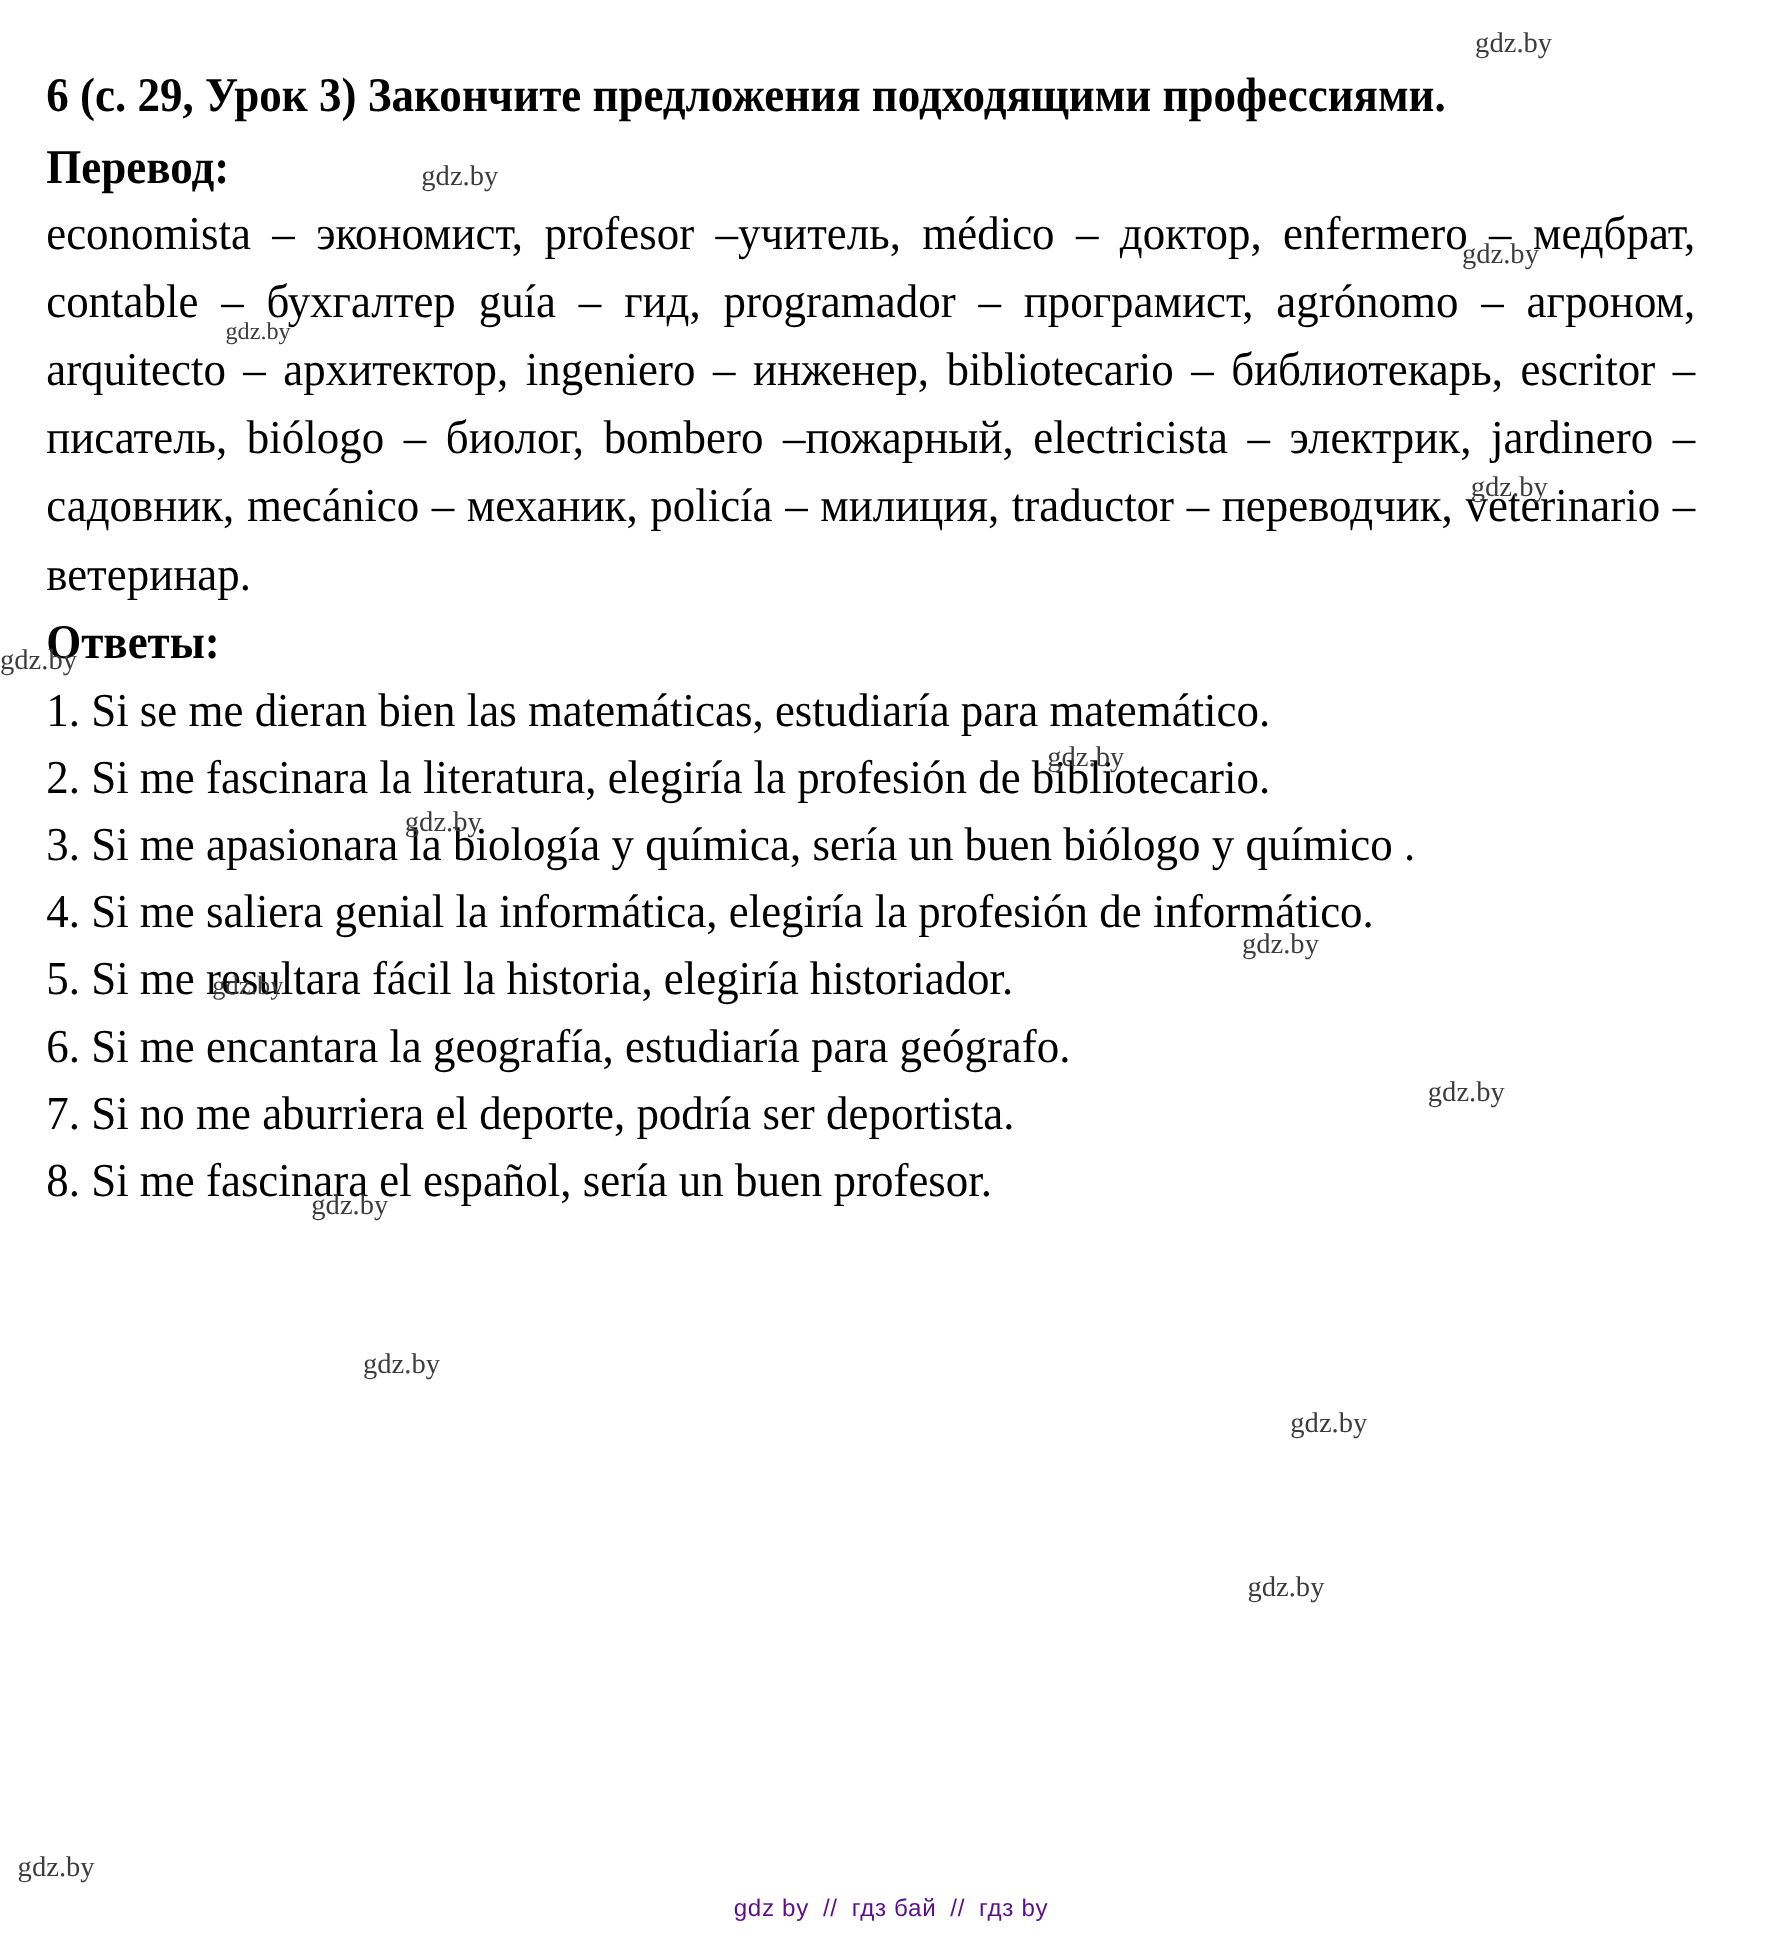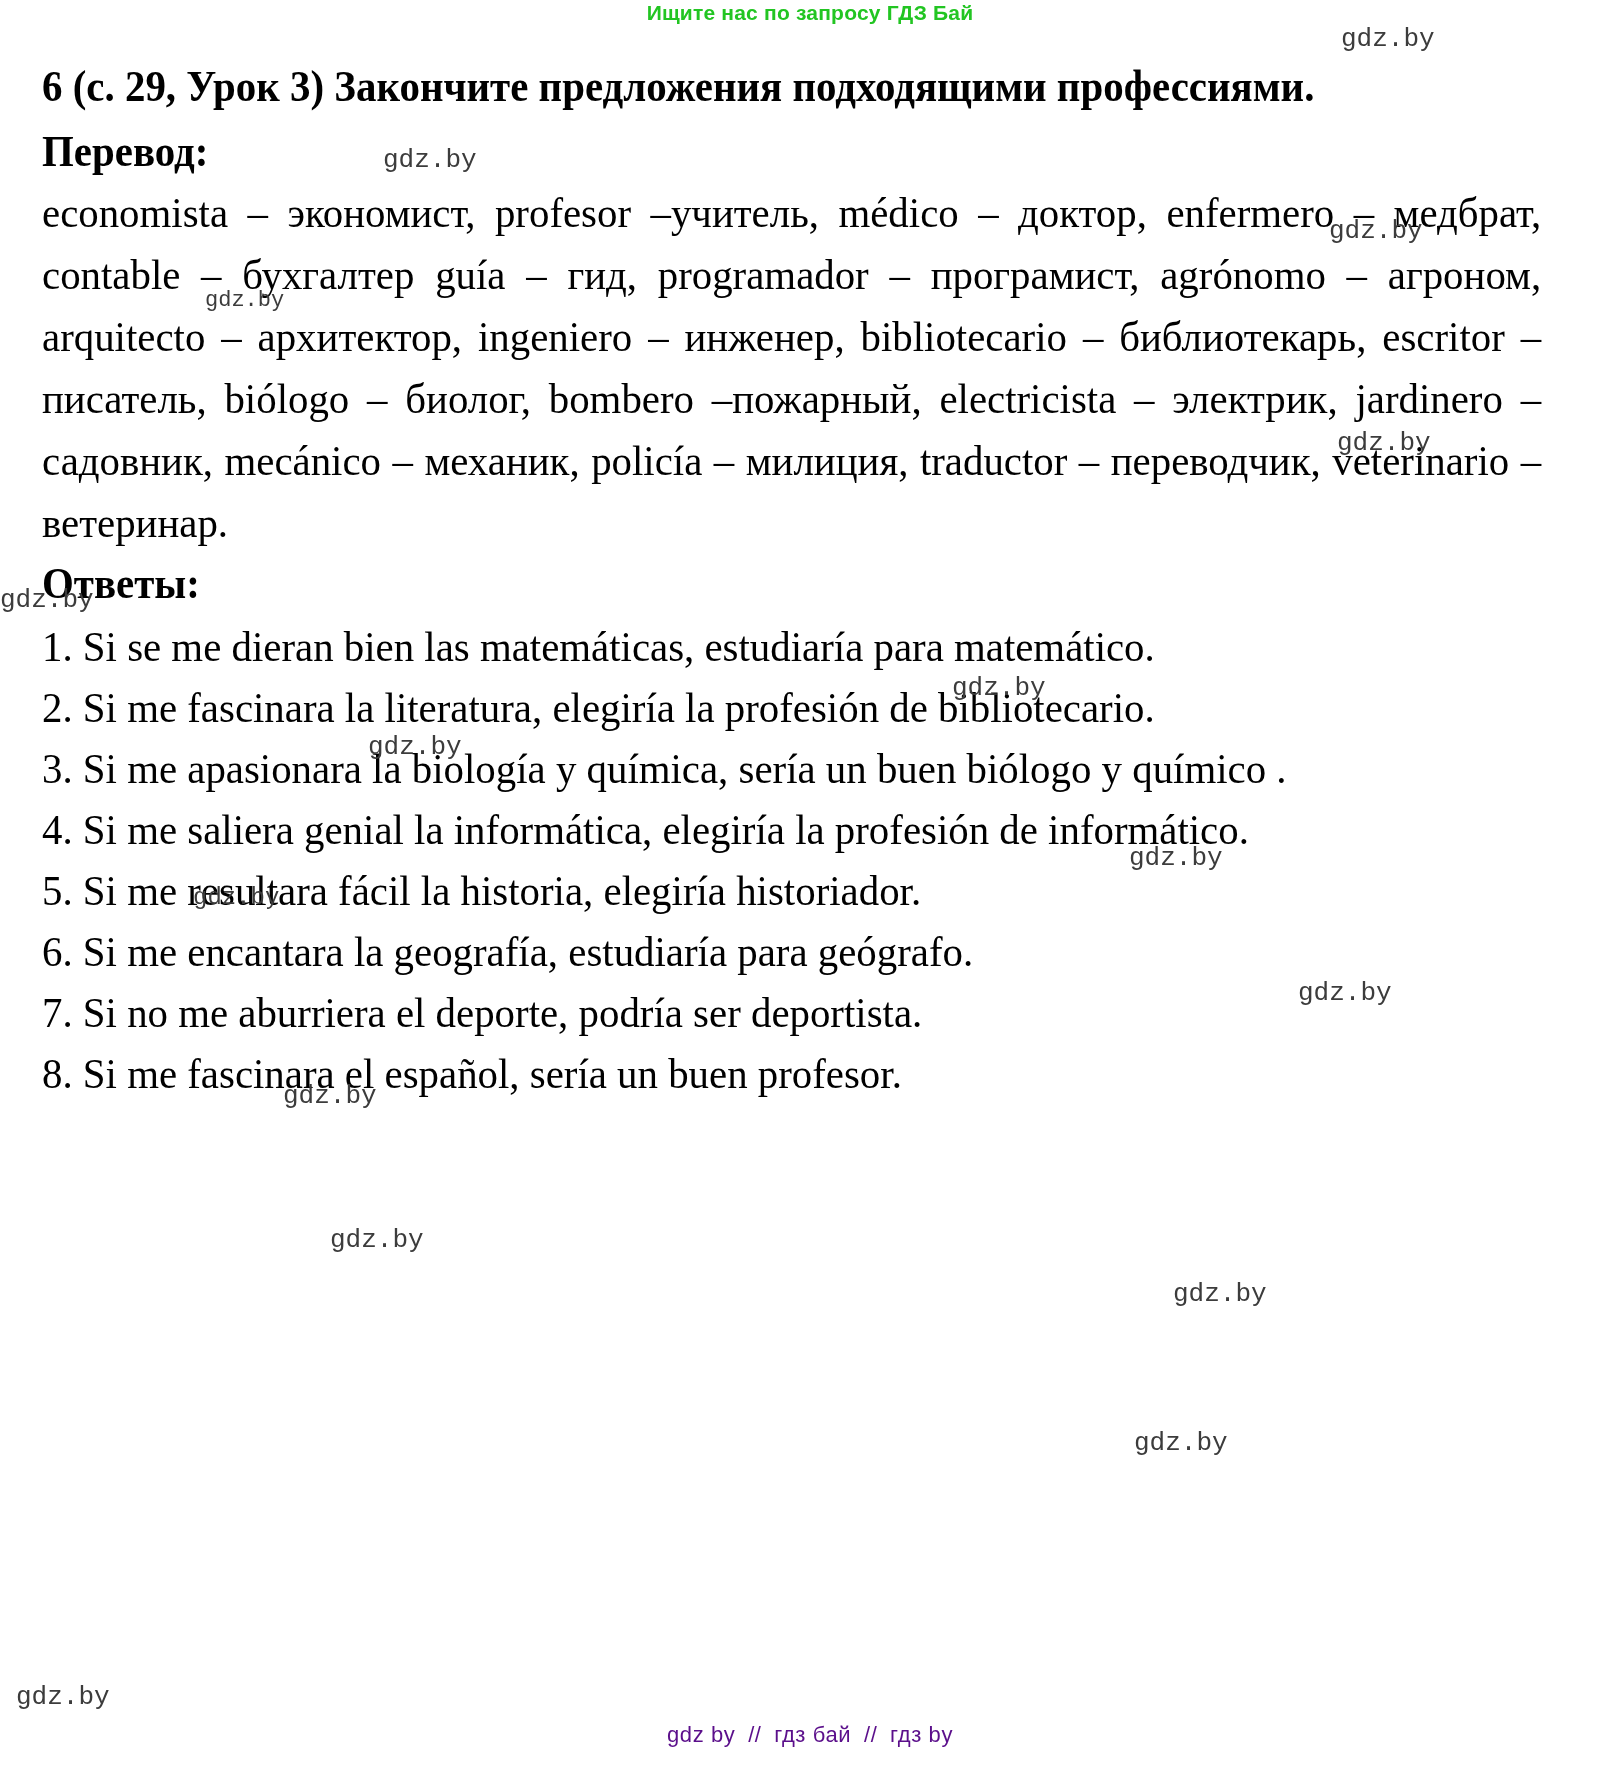--- a/index.html
+++ b/index.html
@@ -107,21 +107,21 @@
     transform-origin: left top;
     width: 1578px;
   }
   .answer-line.nojustify {
     text-align: left;
   }
 
   
   .wm {
     position: absolute;
-    font-family: Liberation Mono, monospace;
+    font-family: Liberation Serif, serif;
     color: #3c3c3c;
     white-space: nowrap;
     pointer-events: none;
   }
 
   
   .footer-links {
     position: absolute;
     bottom: 18px;
     left: 0;
@@ -132,21 +132,20 @@
     color: #5b0f8b;
     letter-spacing: .6px;
   }
   .footer-links .sep { margin: 0 6px; }
 </style>
 </head>
 <body>
 
 <div id="page">
 
-  <div class="promo-banner" style="color: rgb(34, 197, 34);">Ищите нас по запросу ГДЗ Бай</div>
 
 
   <div class="content">
 
     <p class="task-heading">6 (с. 29, Урок 3) Закончите предложения подходящими профессиями.</p>
 
     <p class="section-label">Перевод:</p>
 
     <p class="para">economista – экономист, profesor –учитель,  médico – доктор, enfermero – медбрат, contable – бухгалтер guía – гид, programador – програмист, agrónomo – агроном, arquitecto – архитектор, ingeniero – инженер, bibliotecario – библиотекарь, escritor – писатель, biólogo – биолог, bombero –пожарный, electricista – электрик, jardinero – садовник, mecánico – механик, policía – милиция, traductor – переводчик, veterinario – ветеринар.</p>
 

